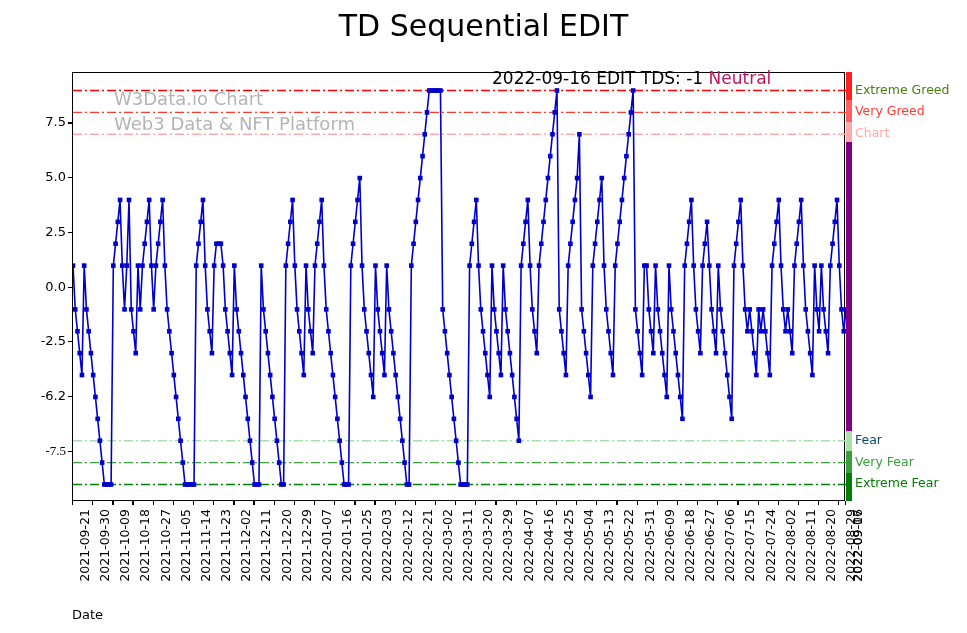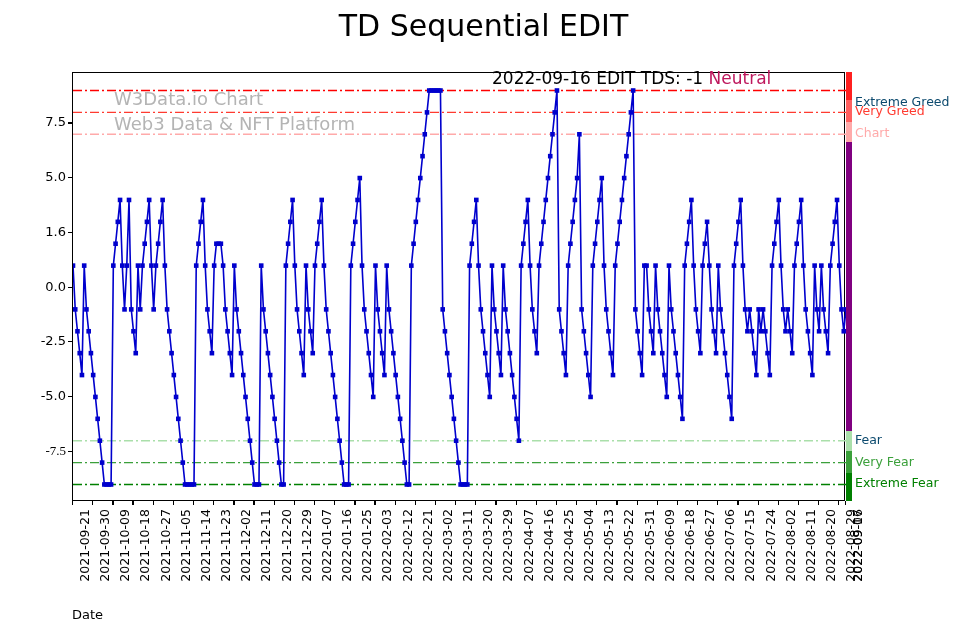--- a/index.html
+++ b/index.html
@@ -136,24 +136,24 @@
 </style>
 </head>
 <body>
 
 <div id="figure">
 
   <div id="chart-title">TD Sequential EDIT</div>
 
   <div id="ytick-area">
       <div class="ytick-label" style="top: 378.658px; font-family: Liberation Serif, serif;">-7.5</div>
-      <div class="ytick-label" style="top: 323.939px;">-5.0</div>
+      <div class="ytick-label" style="top: 323.939px;">-6.2</div>
       <div class="ytick-label" style="top: 269.219px;">-2.5</div>
       <div class="ytick-label" style="top: 214.5px;">0.0</div>
-      <div class="ytick-label" style="top: 159.781px;">1.6</div>
+      <div class="ytick-label" style="top: 159.781px;">2.5</div>
       <div class="ytick-label" style="top: 105.061px;">5.0</div>
       <div class="ytick-label" style="top: 50.3418px;">7.5</div>
     </div>
 
   <div id="x-axis-label">Date</div>
 
   <div id="plot">
     <svg id="plot-svg" viewBox="0 0 773 429" preserveAspectRatio="none">
       <g id="zone-lines">
           <line x1="0" x2="773" y1="17.51020408163265" y2="17.51020408163265" stroke="#ff0000" stroke-width="1.4" stroke-dasharray="9,3,2,3"></line>
@@ -527,21 +527,21 @@
       <div class="gauge-seg" style="top: 0px; height: 28.4541px; background: rgb(255, 32, 32);"></div>
       <div class="gauge-seg" style="top: 28.4541px; height: 21.8878px; background: rgb(255, 96, 96);"></div>
       <div class="gauge-seg" style="top: 50.3418px; height: 19.699px; background: rgb(255, 170, 170);"></div>
       <div class="gauge-seg" style="top: 70.0408px; height: 288.918px; background: rgb(128, 0, 128);"></div>
       <div class="gauge-seg" style="top: 358.959px; height: 19.699px; background: rgb(170, 223, 170);"></div>
       <div class="gauge-seg" style="top: 378.658px; height: 21.8878px; background: rgb(59, 160, 59);"></div>
       <div class="gauge-seg" style="top: 400.546px; height: 28.4541px; background: rgb(0, 128, 0);"></div>
     </div>
 
   <div id="zone-labels">
-      <div class="zone-label" style="top: 81.5102px; color: #0c4a6e; margin-top: 12px;">Extreme Greed</div>
+      <div class="zone-label" style="top: 81.5102px; color: #4d7c0f;">Extreme Greed</div>
       <div class="zone-label" style="top: 103.398px; color: rgb(255, 59, 48);">Very Greed</div>
       <div class="zone-label" style="top: 125.286px; color: rgb(255, 170, 170);">Chart</div>
       <div class="zone-label" style="top: 431.714px; color: #0c4a6e;">Fear</div>
       <div class="zone-label" style="top: 453.602px; color: rgb(59, 160, 59);">Very Fear</div>
       <div class="zone-label" style="top: 475.49px; color: rgb(0, 128, 0);">Extreme Fear</div>
     </div>
   <div id="xticks">
       <div class="xtick-mark" style="left: 72px;"></div>
       <div class="xtick-label" style="left: 77px;">2021-09-21</div>
       <div class="xtick-mark" style="left: 92.1652px;"></div>

